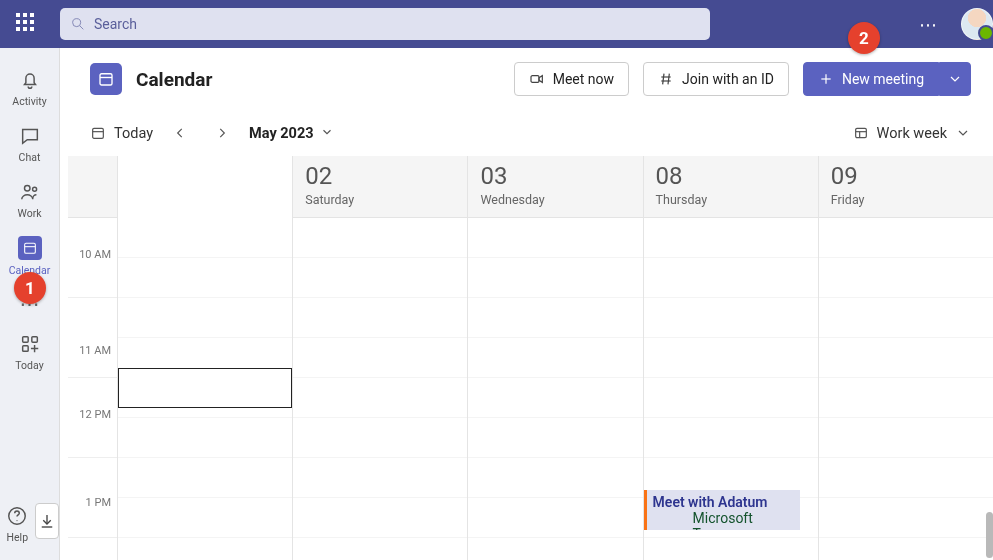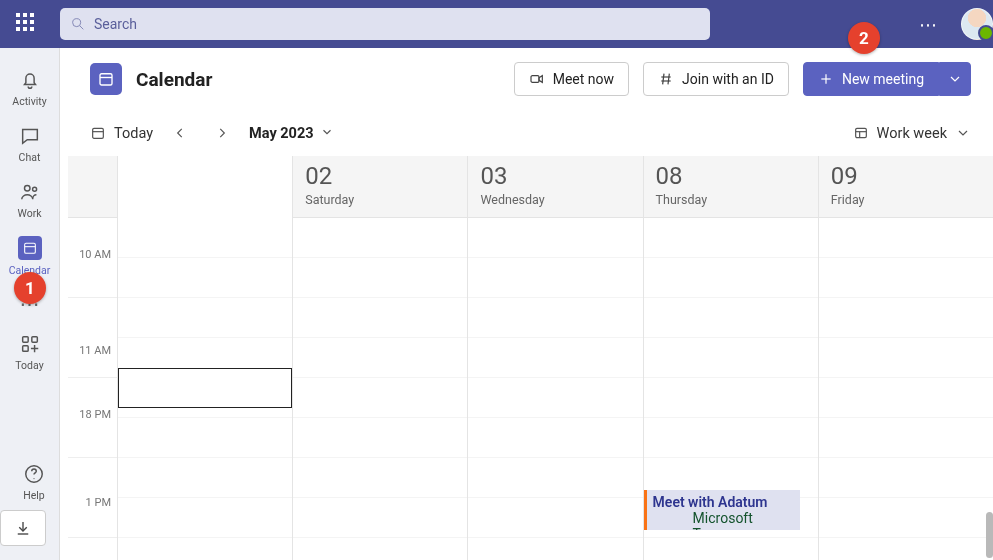--- a/index.html
+++ b/index.html
@@ -65,21 +65,21 @@
   .rail-item.active svg { stroke:#fff; fill:#5b62c0; }
   .rail-item.active::before{
     content:""; position:absolute; left:0; top:10px; bottom:10px; width:2.5px; background:#5b62c0;
   }
   .rail-item.calendar-active .icon-wrap{
     width:24px;height:24px;background:#5b62c0;border-radius:4px;
     display:flex;align-items:center;justify-content:center;
   }
   .rail-item.calendar-active svg{stroke:#fff;width:16px;height:16px;}
   .rail-item.ellips { height:40px; font-size:20px; color:#666; }
-  .rail-bottom{ margin-top:auto; margin-bottom:8px; width:100%; display:flex; flex-direction:column; gap:0;}
+  .rail-bottom{ margin-top:auto; margin-bottom:8px; width:100%; display:flex; flex-direction:row; align-items:center; gap:0;}
   .rail-dl {
     width:46px; height:36px; background:#fff; border:1px solid #ccc; border-radius:4px;
     display:flex; align-items:center; justify-content:center;
     margin-bottom:6px;
   }
   .rail-dl svg{width:18px;height:18px;stroke:#444;fill:none;stroke-width:1.8;}
 
   
   .header {
     position:absolute; left:68px; top:48px; right:0; height:62px;
@@ -348,21 +348,21 @@
   <div class="gutter">
     <div class="gutter-head"></div>
     <div class="gutter-body">
       <div class="hour-row"></div>
         <div class="hour-row"></div>
         <div class="hour-row"></div>
         <div class="hour-row"></div>
         <div class="hour-row"></div>
       <div class="tlabel" style="top:36px">10 AM</div>
       <div class="tlabel" style="top:132px">11 AM</div>
-      <div class="tlabel" style="top:196px">18 PM</div>
+      <div class="tlabel" style="top:196px">12 PM</div>
       <div class="tlabel" style="top:284px">1 PM</div>
     </div>
   </div>
   <div class="days">
 
     <div class="day">
       <div class="day-body">
         <div class="half-row"></div>
           <div class="half-row"></div>
           <div class="half-row"></div>

